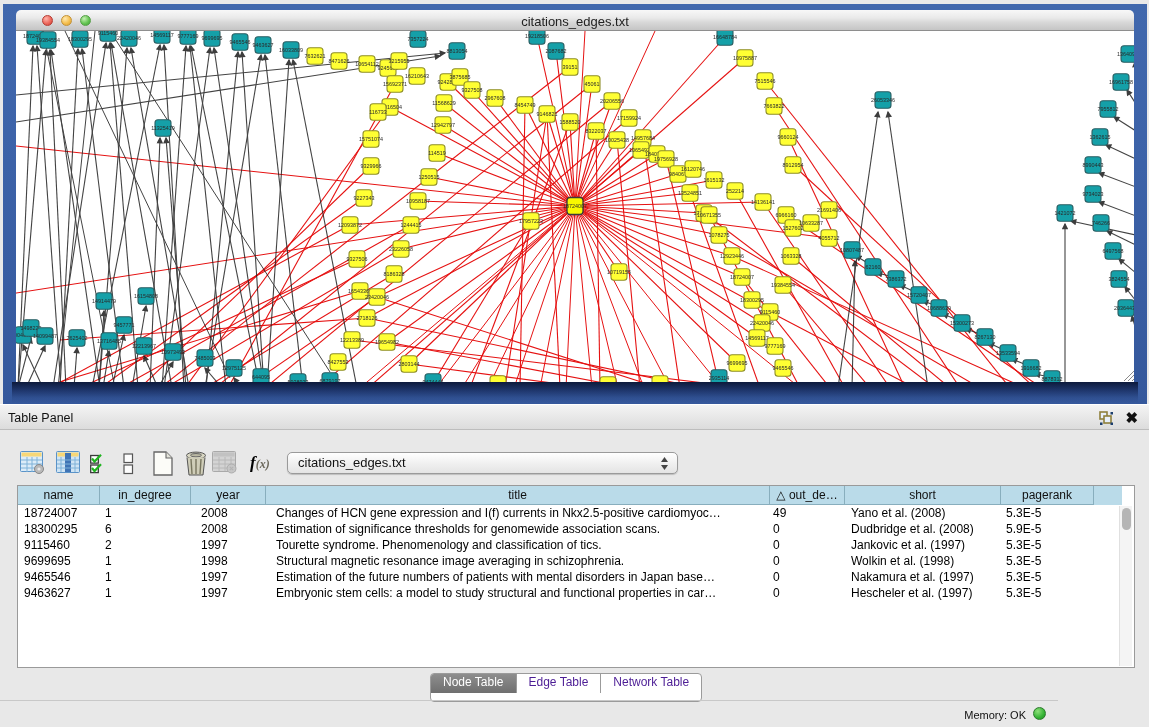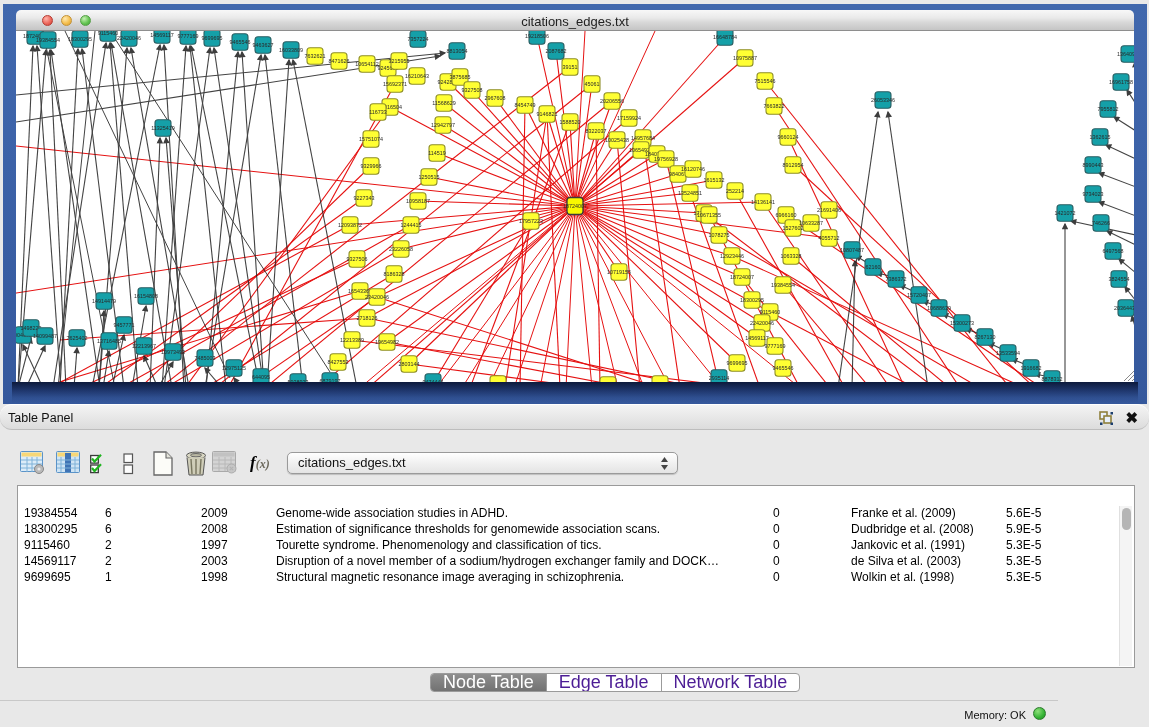--- a/index.html
+++ b/index.html
@@ -15,21 +15,21 @@
   background:linear-gradient(180deg,#f8f8f8 0%,#e9e9e9 40%,#d9d9d9 60%,#c5c5c5 100%);
   border-bottom:1px solid #8e8e8e; }
 #titlebar .tl { position:absolute; top:5px; width:11px; height:11px; border-radius:50%; }
 #title { position:absolute; top:4px; width:100%; text-align:center; font-size:13px; color:#222; }
 #graph { position:absolute; left:0; top:21px; width:1118px; height:351px;
   background:#fff; overflow:hidden; }
 #tpanel { position:absolute; left:0; top:404px; width:1149px; height:323px;
   background:#e8e8e8; }
 #tphead { position:absolute; left:0; top:0; width:1149px; height:26px;
   background:linear-gradient(180deg,#f4f4f4,#dcdcdc);
-  border-top:1px solid #fff; border-bottom:1px solid #bdbdbd;border-radius:12px; }
+  border-top:1px solid #fff; border-bottom:1px solid #bdbdbd; }
 #tphead .lbl { position:absolute; left:8px; top:6px; font-size:12.5px; color:#111; }
 #closex { position:absolute; right:11px; top:4px; font-size:15px; font-weight:bold; color:#111; }
 .toolicon { position:absolute; top:47px; }
 #combo { position:absolute; left:287px; top:48px; width:391px; height:22px;
   border:1px solid #9a9a9a; border-radius:5px;
   background:linear-gradient(180deg,#ffffff,#f2f2f2 45%,#e4e4e4);
   box-shadow:0 1px 1px rgba(0,0,0,.18); font-size:13px; color:#111;
   line-height:20px; padding-left:10px; }
 #table { position:absolute; left:17px; top:81px; width:1118px; height:183px;
   background:#fff; border:1px solid #9a9a9a; }
@@ -42,23 +42,23 @@
 .c2 { width:91px; padding-left:5px; }
 .c3 { width:75px; padding-left:10px; }
 .c4 { width:504px; padding-left:10px; }
 .c5 { width:75px; padding-left:3px; }
 .c6 { width:156px; padding-left:6px; }
 .c7 { width:93px; padding-left:5px; }
 #thead .c1,#thead .c2,#thead .c3,#thead .c4,#thead .c5,#thead .c6,#thead .c7
   { padding:0; text-align:center; }
 #vscroll { position:absolute; right:2px; top:20px; width:13px; height:160px; background:#f4f4f4; border-left:1px solid #e0e0e0; }
 #vthumb { position:absolute; left:1.5px; top:2px; width:9px; height:22px; border-radius:5px; background:#b5b5b5; }
-#tabs { position:absolute; left:430px; top:269px; height:19px; display:flex;
+#tabs { position:absolute; left:430px; top:269px; height:29px; display:flex;
   border:1px solid #9b9b9b; border-radius:4px; background:#fff;
-  font-size:18px; overflow:hidden; }
+  font-size:12px; overflow:hidden; }
 #tabs span { display:block; height:19px; line-height:17px; padding:0 12px; color:#4c1d95; }
 #tabs .sel { background:linear-gradient(180deg,#8e8e8e,#6f6f6f); color:#fff; }
 #tabs .dv { padding:0; width:1px; background:#9b9b9b; }
 #membar { position:absolute; left:0; top:296px; width:1058px; height:27px;
   border-top:1px solid #c8c8c8; }
 #membar .txt { position:absolute; right:32px; top:8px; font-size:11px; color:#111; }
 #memdot { position:absolute; right:12px; top:6px; width:13px; height:13px; border-radius:50%;
   background:radial-gradient(circle at 35% 30%,#8ee07a,#35b335 60%,#1d8f1d);
   border:1px solid #2c7a2c; }
 </style></head>
@@ -898,26 +898,30 @@
     <path d="M17.8 15.8 L21.2 19.2 M21.2 15.8 L17.8 19.2" stroke="#b3b3b3" stroke-width="1.2"></path>
   </svg>
   <div class="toolicon" style="left:250px;top:49px;font-size:17px;font-style:italic;font-weight:bold;color:#000;font-family:'Liberation Serif',serif">f<span style="font-size:12px;color:#6b675a">(x)</span></div>
   <div id="combo">citations_edges.txt
     <svg style="position:absolute;right:8px;top:3px" width="9" height="15" viewBox="0 0 9 15">
       <path d="M4.5 1 L8 6 L1 6 z" fill="#444"></path>
         <path d="M4.5 14 L8 9 L1 9 z" fill="#444"></path>
     </svg>
   </div>
   <div id="table">
+    <div id="thead">
+      <span class="c1">name</span><span class="c2">in_degree</span><span class="c3">year</span><span class="c4">title</span><span class="c5">△ out_de…</span><span class="c6">short</span><span class="c7">pagerank</span>
+    </div>
     <div style="position:absolute;left:0;top:20px;width:1104px;">
-<div class="tr"><span class="c1">19384554</span><span class="c2">6</span><span class="c3">2009</span><span class="c4">Genome-wide association studies in ADHD.</span><span class="c5">0</span><span class="c6">Franke et al. (2009)</span><span class="c7">5.6E-5</span></div>
+<div class="tr"><span class="c1">18724007</span><span class="c2">1</span><span class="c3">2008</span><span class="c4">Changes of HCN gene expression and I(f) currents in Nkx2.5-positive cardiomyoc…</span><span class="c5">49</span><span class="c6">Yano et al. (2008)</span><span class="c7">5.3E-5</span></div>
 <div class="tr"><span class="c1">18300295</span><span class="c2">6</span><span class="c3">2008</span><span class="c4">Estimation of significance thresholds for genomewide association scans.</span><span class="c5">0</span><span class="c6">Dudbridge et al. (2008)</span><span class="c7">5.9E-5</span></div>
-<div class="tr"><span class="c1">9115460</span><span class="c2">2</span><span class="c3">1997</span><span class="c4">Tourette syndrome. Phenomenology and classification of tics.</span><span class="c5">0</span><span class="c6">Jankovic et al. (1991)</span><span class="c7">5.3E-5</span></div>
-<div class="tr"><span class="c1">14569117</span><span class="c2">2</span><span class="c3">2003</span><span class="c4">Disruption of a novel member of a sodium/hydrogen exchanger family and DOCK…</span><span class="c5">0</span><span class="c6">de Silva et al. (2003)</span><span class="c7">5.3E-5</span></div>
+<div class="tr"><span class="c1">9115460</span><span class="c2">2</span><span class="c3">1997</span><span class="c4">Tourette syndrome. Phenomenology and classification of tics.</span><span class="c5">0</span><span class="c6">Jankovic et al. (1997)</span><span class="c7">5.3E-5</span></div>
 <div class="tr"><span class="c1">9699695</span><span class="c2">1</span><span class="c3">1998</span><span class="c4">Structural magnetic resonance image averaging in schizophrenia.</span><span class="c5">0</span><span class="c6">Wolkin et al. (1998)</span><span class="c7">5.3E-5</span></div>
+<div class="tr"><span class="c1">9465546</span><span class="c2">1</span><span class="c3">1997</span><span class="c4">Estimation of the future numbers of patients with mental disorders in Japan base…</span><span class="c5">0</span><span class="c6">Nakamura et al. (1997)</span><span class="c7">5.3E-5</span></div>
+<div class="tr"><span class="c1">9463627</span><span class="c2">1</span><span class="c3">1997</span><span class="c4">Embryonic stem cells: a model to study structural and functional properties in car…</span><span class="c5">0</span><span class="c6">Hescheler et al. (1997)</span><span class="c7">5.3E-5</span></div>
     </div>
     <div id="vscroll">
         <div id="vthumb"></div>
       </div>
   </div>
   <div id="tabs">
       <span class="sel">Node Table</span>
       <span class="dv"></span>
       <span>Edge Table</span>
       <span class="dv"></span>

